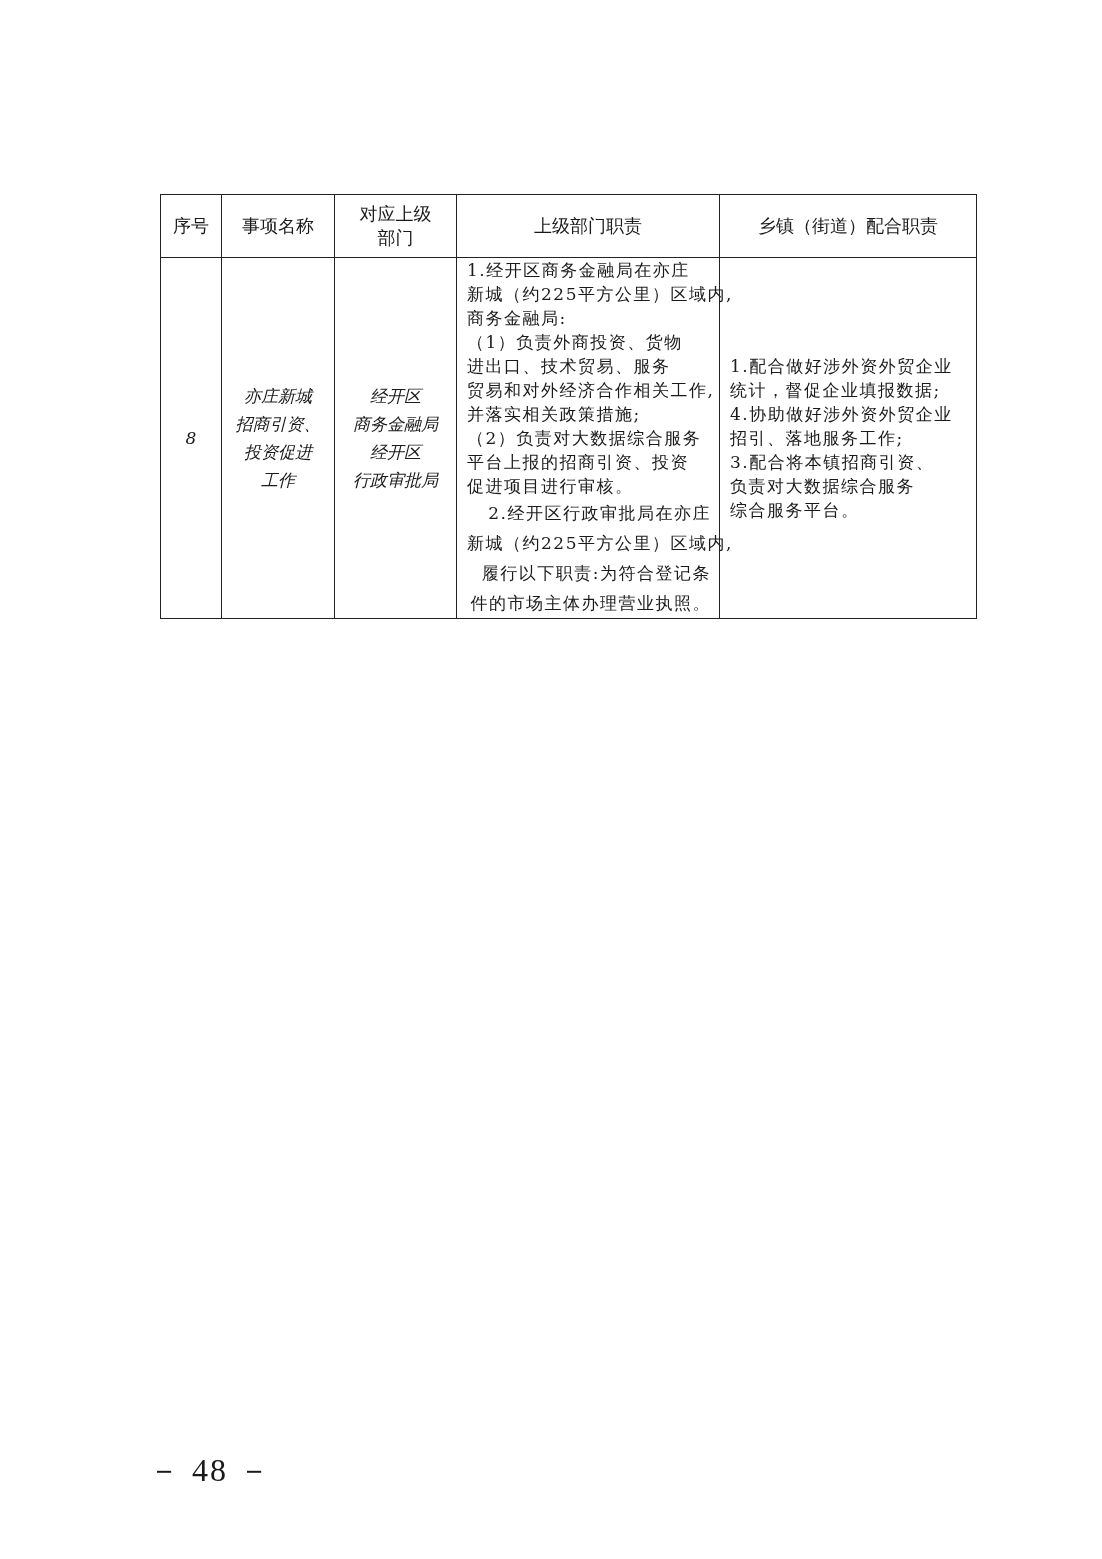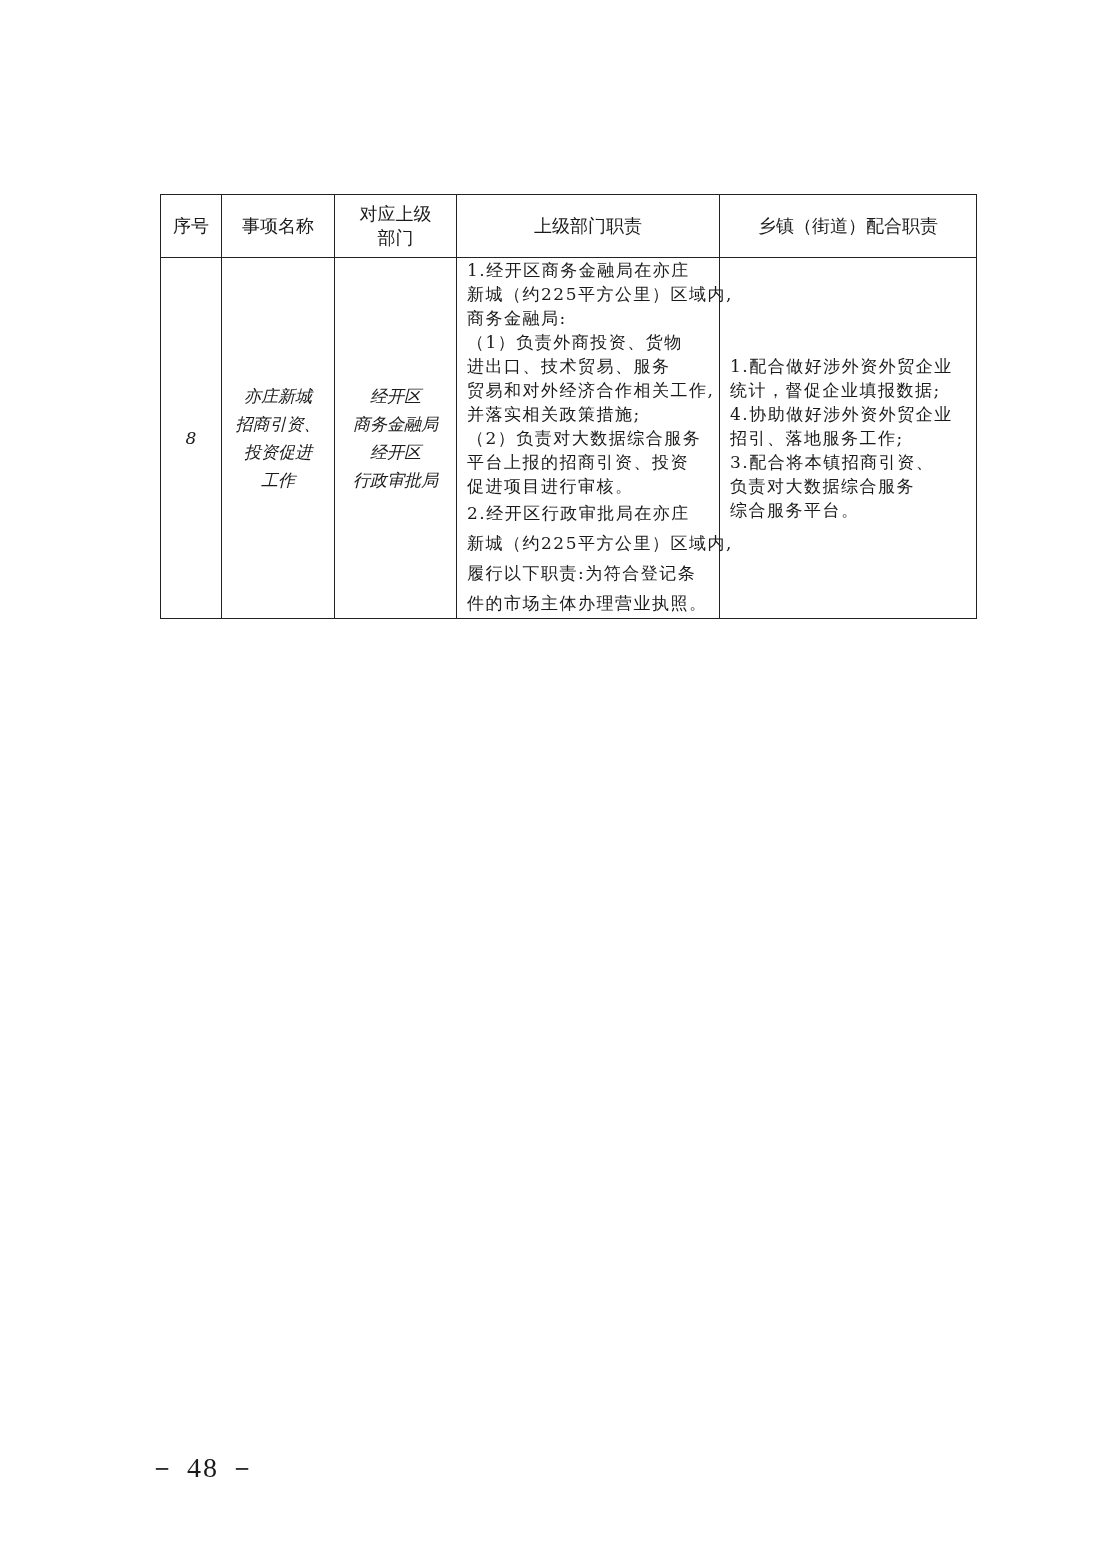--- a/index.html
+++ b/index.html
@@ -17,24 +17,24 @@
   table.duty-table th {
     height: 62px; font-weight: normal; font-size: 18px;
     font-family: "DejaVu Sans", "Liberation Sans", sans-serif;
     text-align: center; vertical-align: middle; line-height: 24px;
   }
   table.duty-table td { height: 360px; vertical-align: middle; font-size: 17px; }
   .c-center { text-align: center; line-height: 28px; font-style: italic; }
   .c-line { display: block; }
   .c-left { text-align: left; padding: 0 8px 0 10px !important; line-height: 24px; letter-spacing: 1.5px; }
   .c-left .c-line { white-space: nowrap; }
-  .upper .c-line.loose { line-height: 30px; }
+  .upper .c-line.loose { line-height: 30px; text-align: right; }
   .page-number {
     position: absolute; left: 148px; top: 1449px;
-    font-size: 28px; font-family: "Liberation Serif", serif; letter-spacing: 2px;
+    font-size: 32px; font-family: "Liberation Serif", serif; letter-spacing: 2px;
   }
 </style>
 </head>
 <body>
 
 <table class="duty-table">
   <colgroup>
     <col style="width:61px">
     <col style="width:113px">
     <col style="width:122px">

